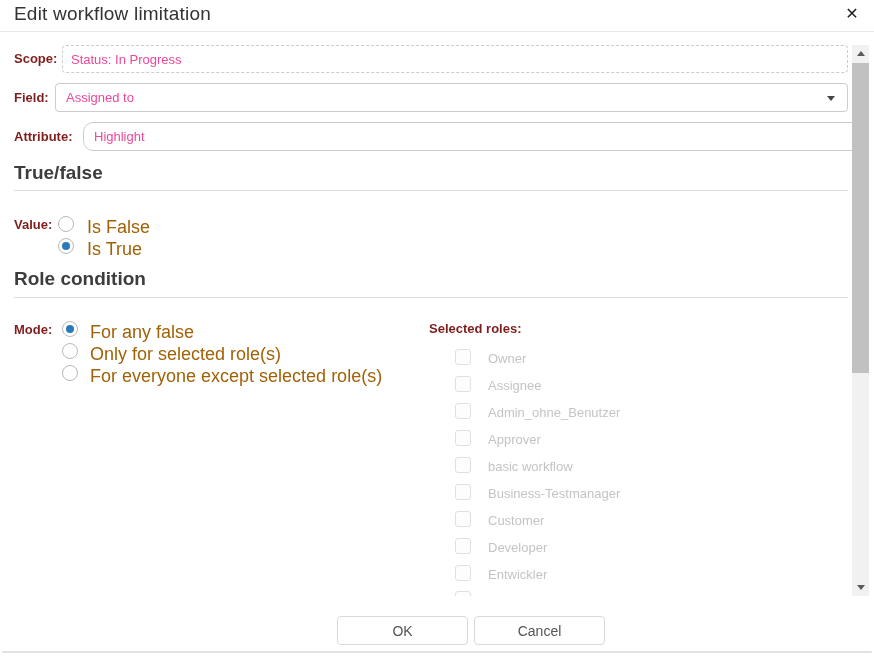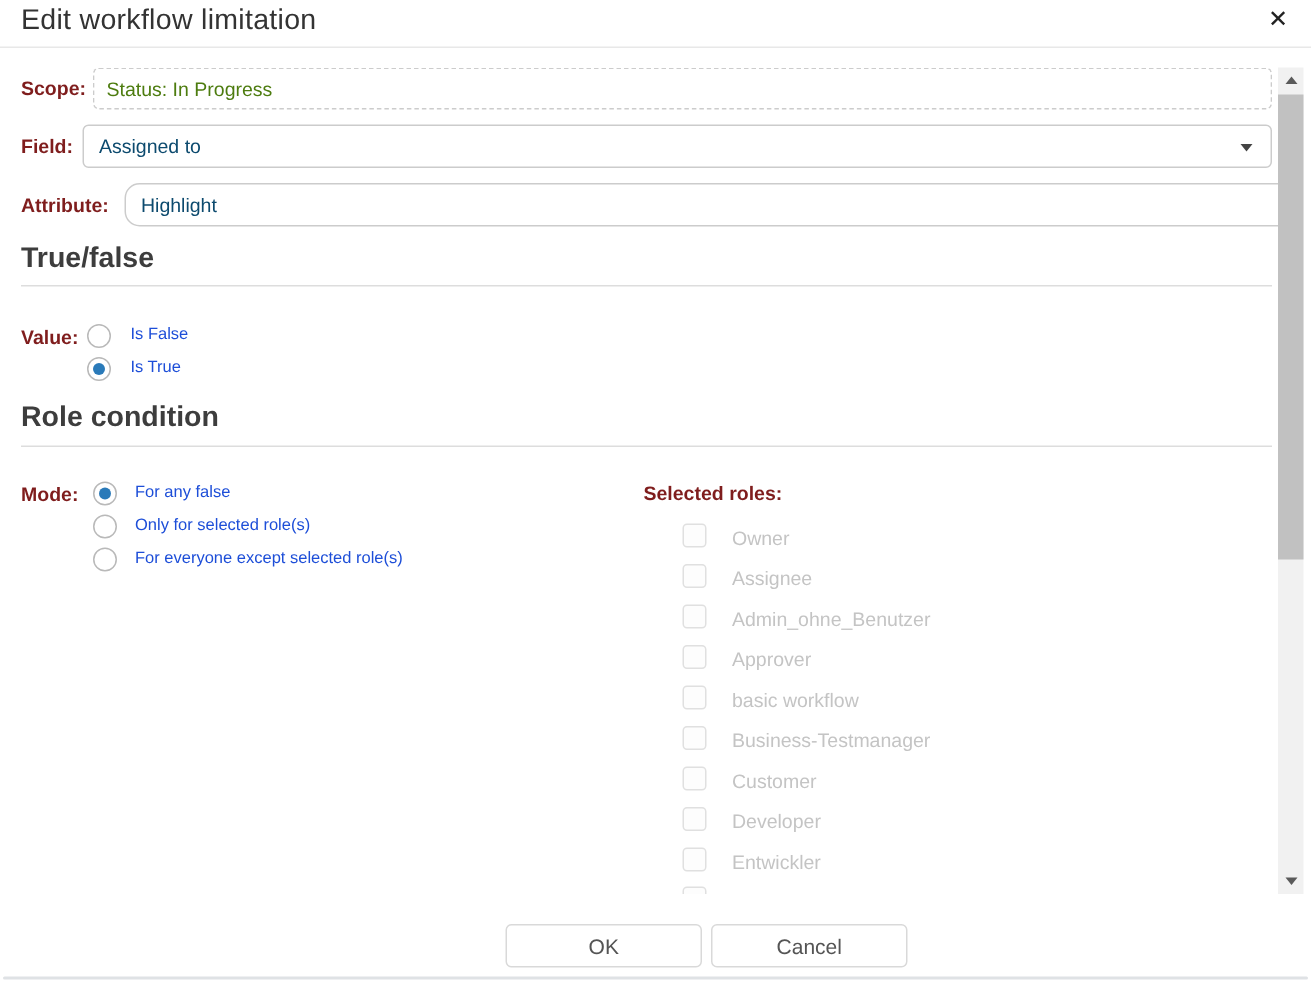--- a/index.html
+++ b/index.html
@@ -35,27 +35,27 @@
     overflow:hidden; background:#fff;
   }
   .form-label {
     position:absolute; left:14px;
     font-size:13px; font-weight:bold; color:#7f1d1d; white-space:nowrap;
   }
   .scope-input {
     position:absolute; left:62px; top:0; width:786px; height:28px;
     border:1px dashed #ccc; border-radius:4px;
     font-family:"Liberation Sans", sans-serif;
-    font-size:13px; color:#4d7c0f; padding:0 8px; background:#fff;
+    font-size:13px; color:#ec4899; padding:0 8px; background:#fff;
     outline:none;
   }
   .select-box {
     position:absolute; height:29px;
     border:1px solid #ccc; border-radius:4px; background:#fff;
-    font-size:13px; color:#0c4a6e; line-height:27px;
+    font-size:13px; color:#ec4899; line-height:27px;
     padding:0 26px 0 10px; cursor:pointer;
   }
   .select-box .caret {
     position:absolute; right:12px; top:50%; margin-top:-2px;
     width:0; height:0;
     border-left:4px solid transparent;
     border-right:4px solid transparent;
     border-top:5px solid #444;
   }
   .section-heading {
@@ -72,21 +72,21 @@
     position:absolute; width:16px; height:16px;
     border:1px solid #b9b9b9; border-radius:50%;
     background:#fff; cursor:pointer;
   }
   .radio.selected::after {
     content:""; position:absolute; left:3px; top:3px;
     width:8px; height:8px; border-radius:50%;
     background:#2a7ab9;
   }
   .opt-label {
-    position:absolute; font-size:11px; color:#1d4ed8; white-space:nowrap; cursor:default;
+    position:absolute; font-size:18px; color:#a16207; white-space:nowrap; cursor:default;
   }
 
   
   .checkbox {
     position:absolute; width:16px; height:16px;
     border:1px solid #e0e0e0; border-radius:3px;
     background:#fdfdfd;
   }
   .role-label {
     position:absolute; font-size:13px; color:#c4c4c4; white-space:nowrap;

